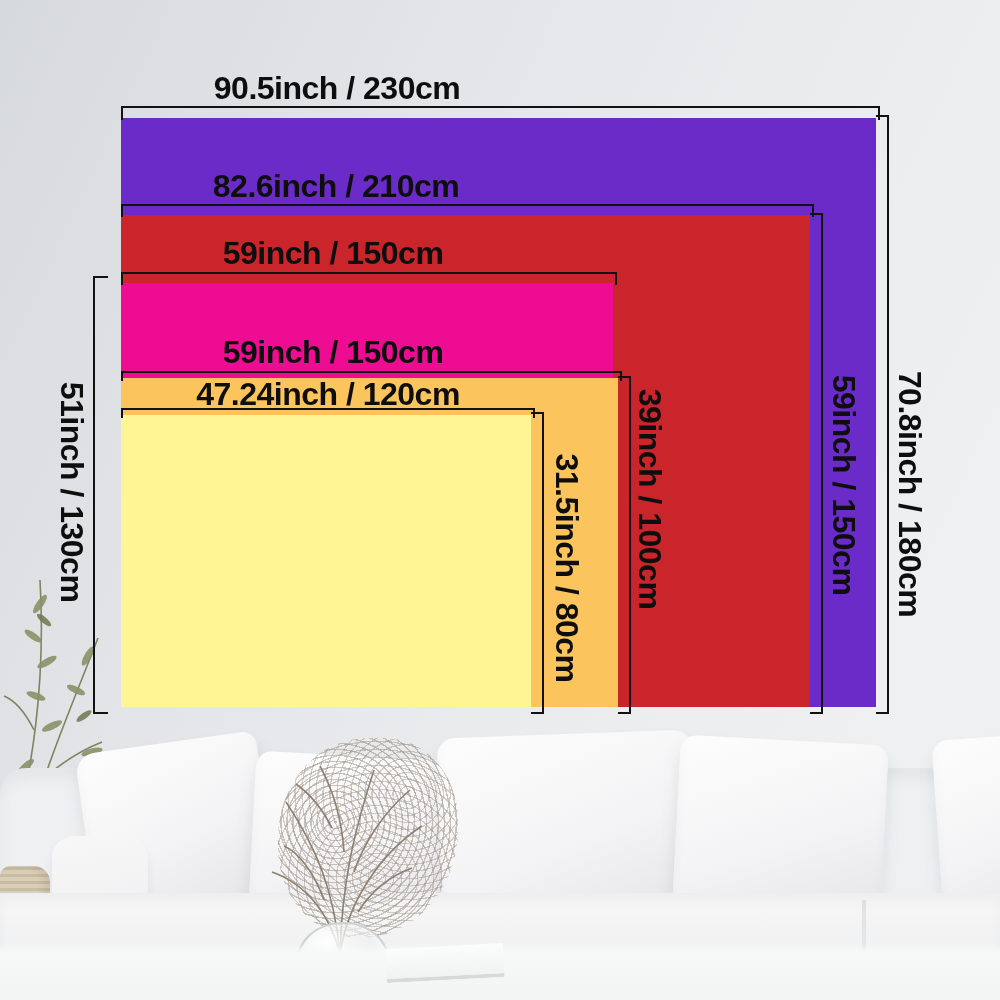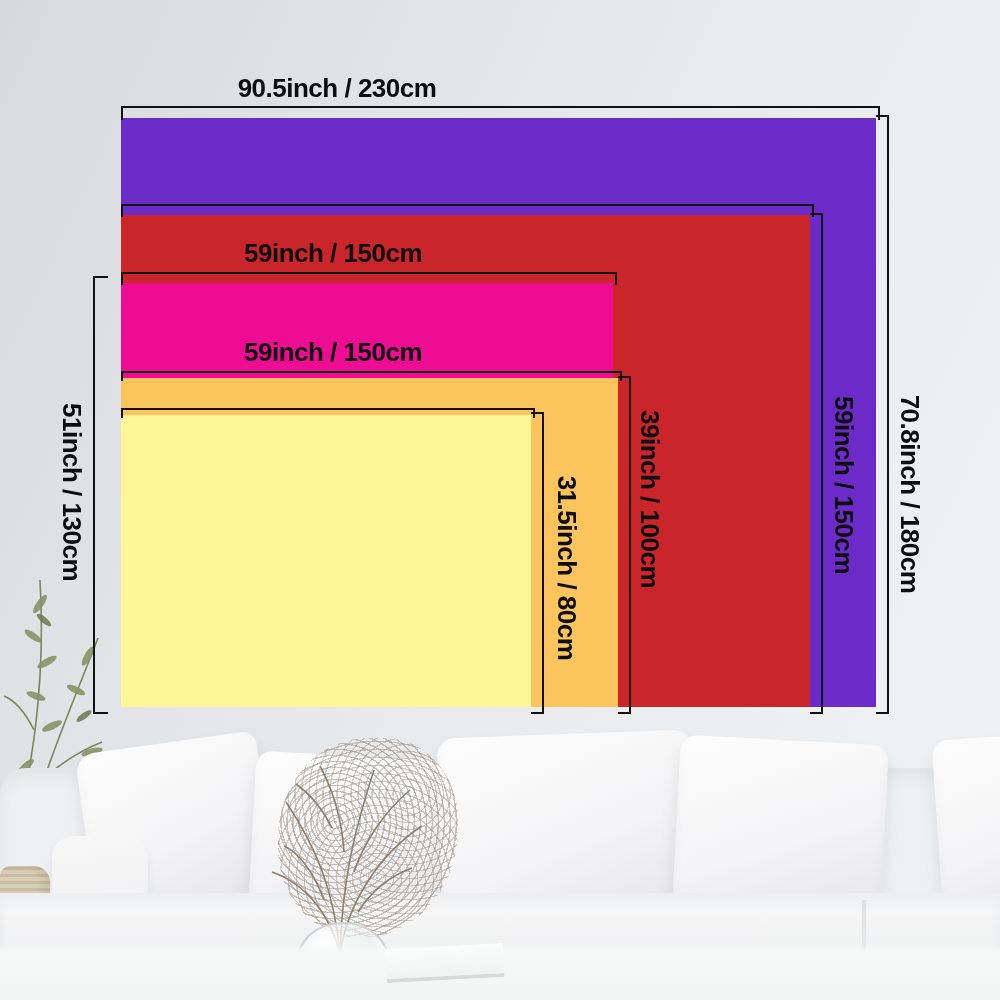--- a/index.html
+++ b/index.html
@@ -64,21 +64,21 @@
   #bw-150a{left:121px;top:272px;width:492px;height:11px;}
   #bw-150b{left:121px;top:371px;width:497px;height:8px;}
   #bw-120{left:121px;top:408px;width:410px;height:8px;}
   #bh-180{left:876px;top:115px;width:11px;height:595px;}
   #bh-150{left:810px;top:213px;width:11px;height:497px;}
   #bh-130{left:93px;top:276px;width:13px;height:434px;}
   #bh-100{left:618px;top:376px;width:11px;height:334px;}
   #bh-80{left:531px;top:412px;width:11px;height:298px;}
   
   .dim-label{position:absolute;transform:translate(-50%,-50%);white-space:nowrap;
-    font-weight:700;font-size:26px;letter-spacing:-.5px;color:#0e0e0e;}
+    font-weight:700;font-size:32px;letter-spacing:-.5px;color:#0e0e0e;}
   .dim-label.vertical{writing-mode:vertical-rl;}
   #lw-230{left:337px;top:88px;}
   #lw-210{left:336px;top:186px;}
   #lw-150a{left:333px;top:253px;}
   #lw-150b{left:333px;top:352px;}
   #lw-120{left:328px;top:394px;}
   #lh-180{left:909px;top:494px;}
   #lh-150{left:843px;top:485px;}
   #lh-130{left:71px;top:492px;}
   #lh-100{left:649px;top:499px;}
@@ -162,22 +162,24 @@
   <div class="bracket w" id="bw-150a"></div>
   <div class="bracket w" id="bw-150b"></div>
   <div class="bracket w" id="bw-120"></div>
   <div class="bracket h-right" id="bh-180"></div>
   <div class="bracket h-right" id="bh-150"></div>
   <div class="bracket h-left" id="bh-130"></div>
   <div class="bracket h-right" id="bh-100"></div>
   <div class="bracket h-right" id="bh-80"></div>
 
   <div class="dim-label" id="lw-230">90.5inch / 230cm</div>
+  <div class="dim-label" id="lw-210">82.6inch / 210cm</div>
   <div class="dim-label" id="lw-150a">59inch / 150cm</div>
   <div class="dim-label" id="lw-150b">59inch / 150cm</div>
+  <div class="dim-label" id="lw-120">47.24inch / 120cm</div>
   <div class="dim-label vertical" id="lh-180">70.8inch / 180cm</div>
   <div class="dim-label vertical" id="lh-150">59inch / 150cm</div>
   <div class="dim-label vertical" id="lh-130">51inch / 130cm</div>
   <div class="dim-label vertical" id="lh-100">39inch / 100cm</div>
   <div class="dim-label vertical" id="lh-80">31.5inch / 80cm</div>
 
 
 </div>
 
 </body></html>

